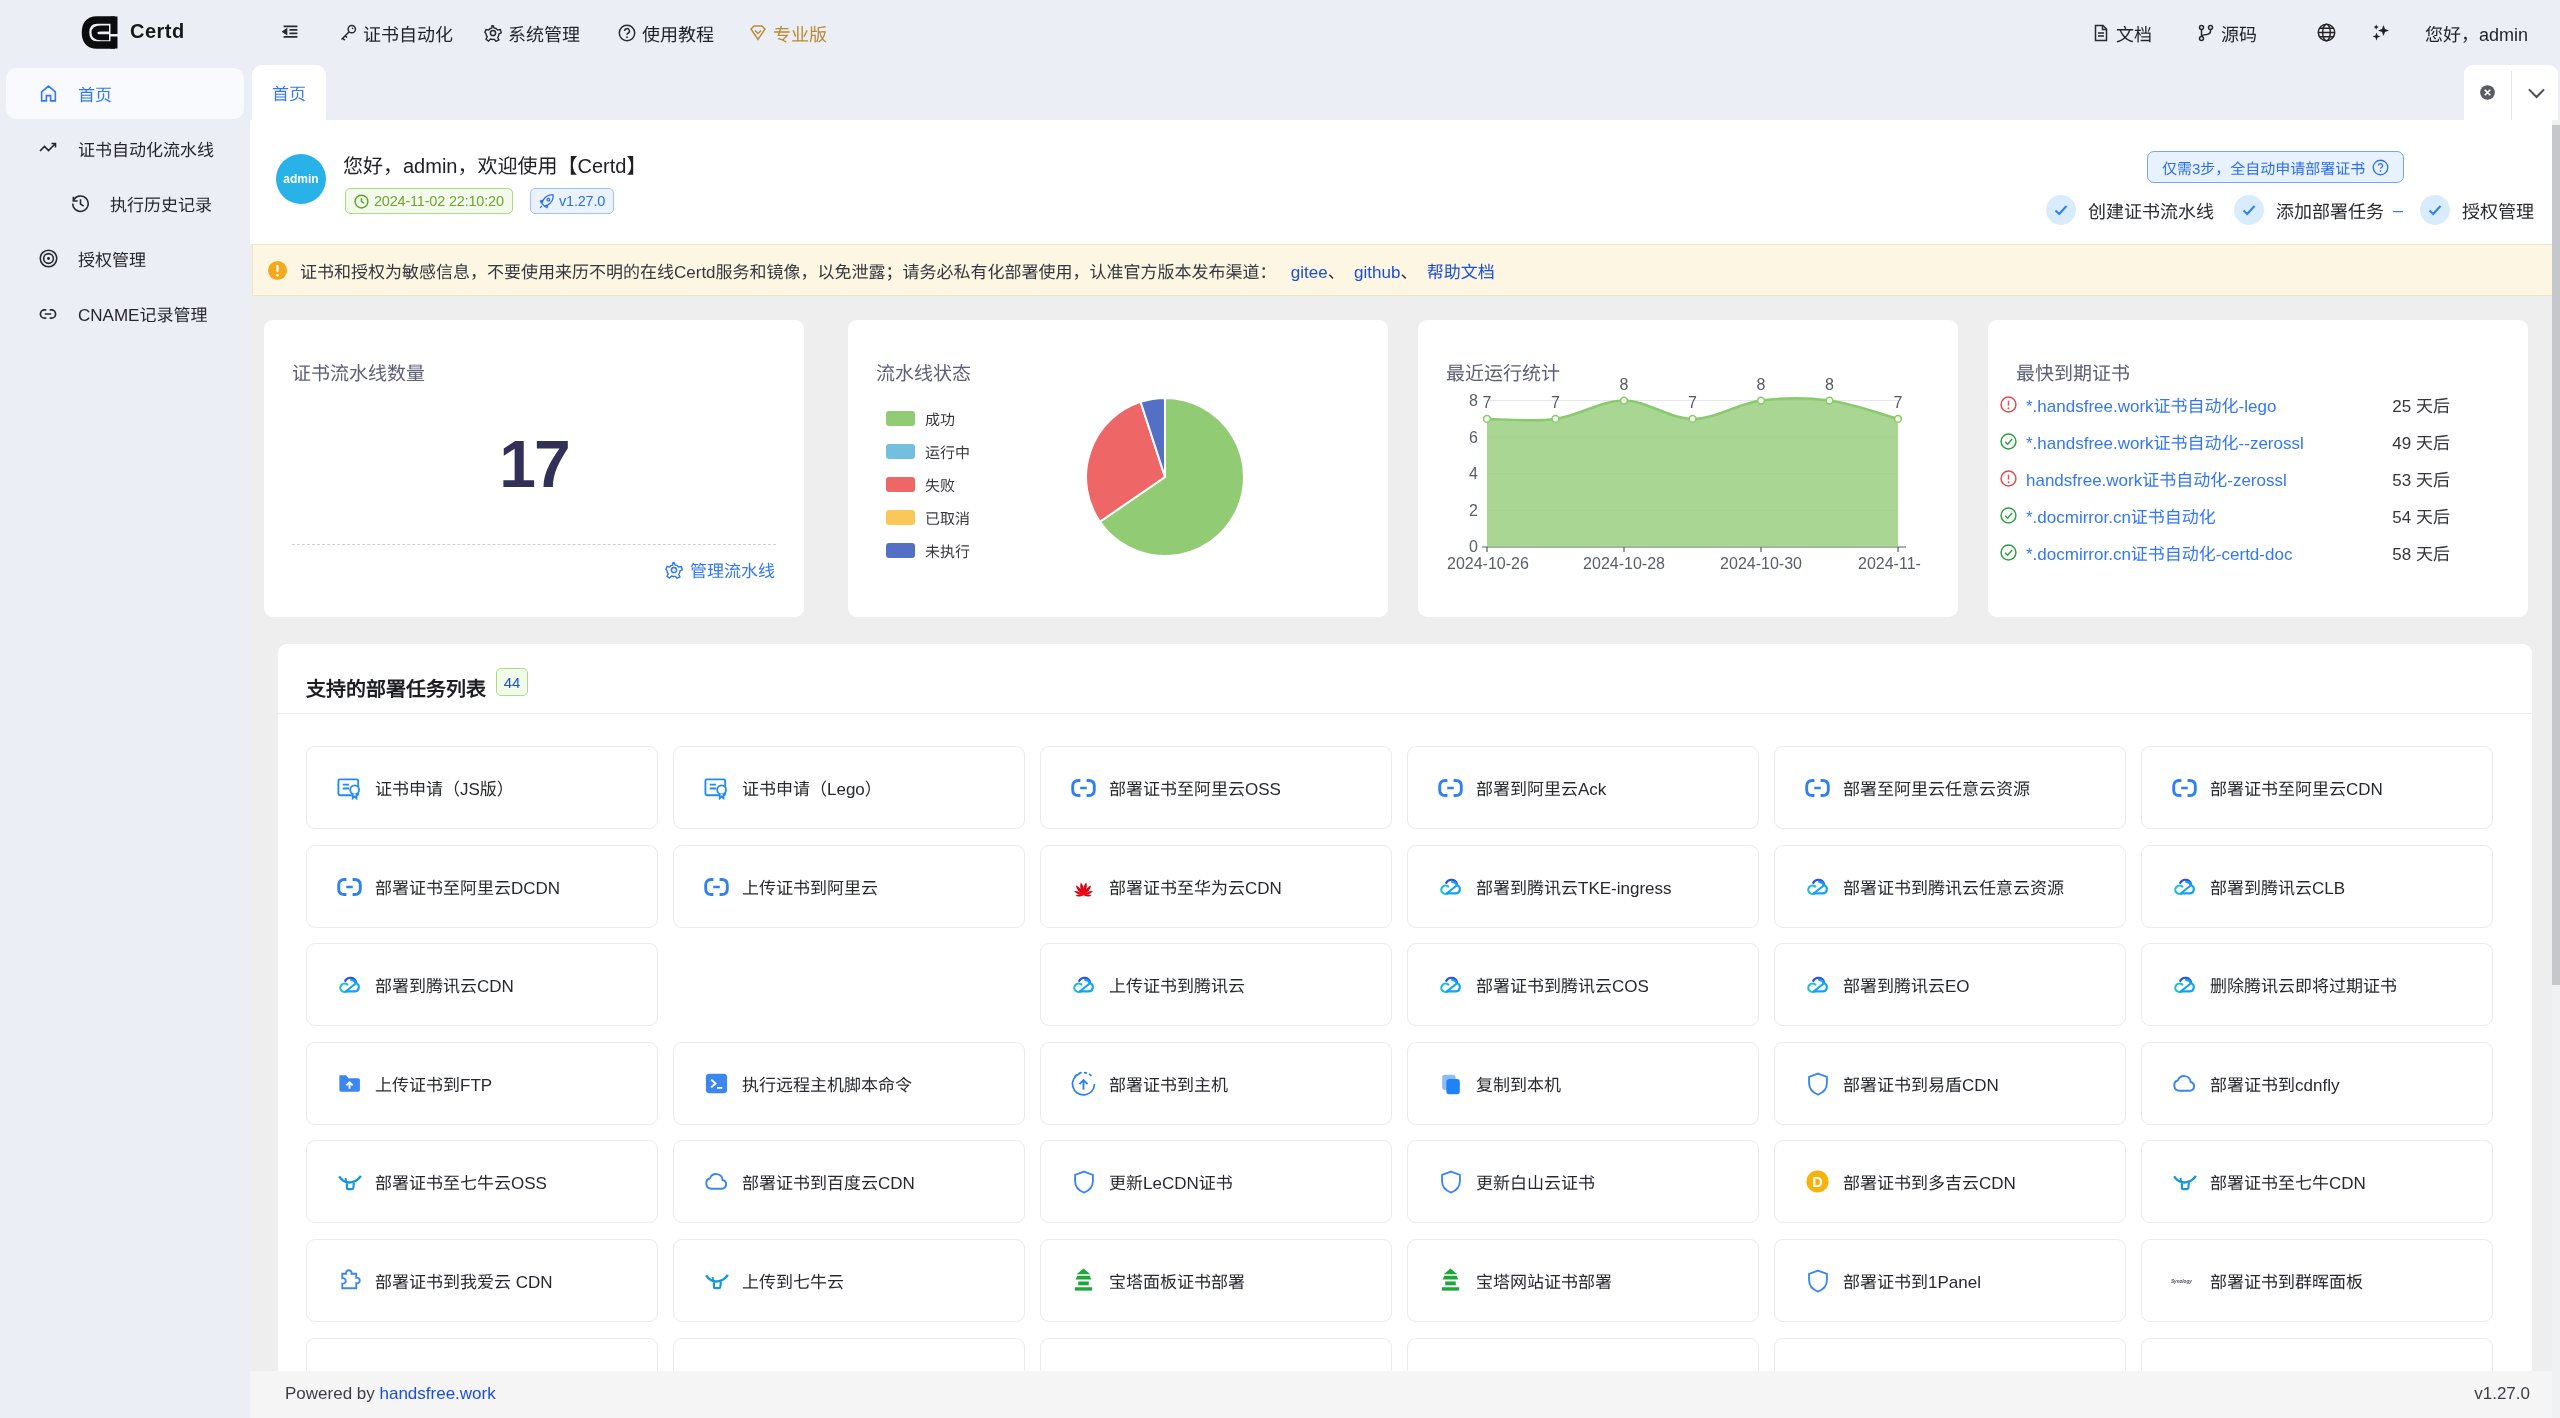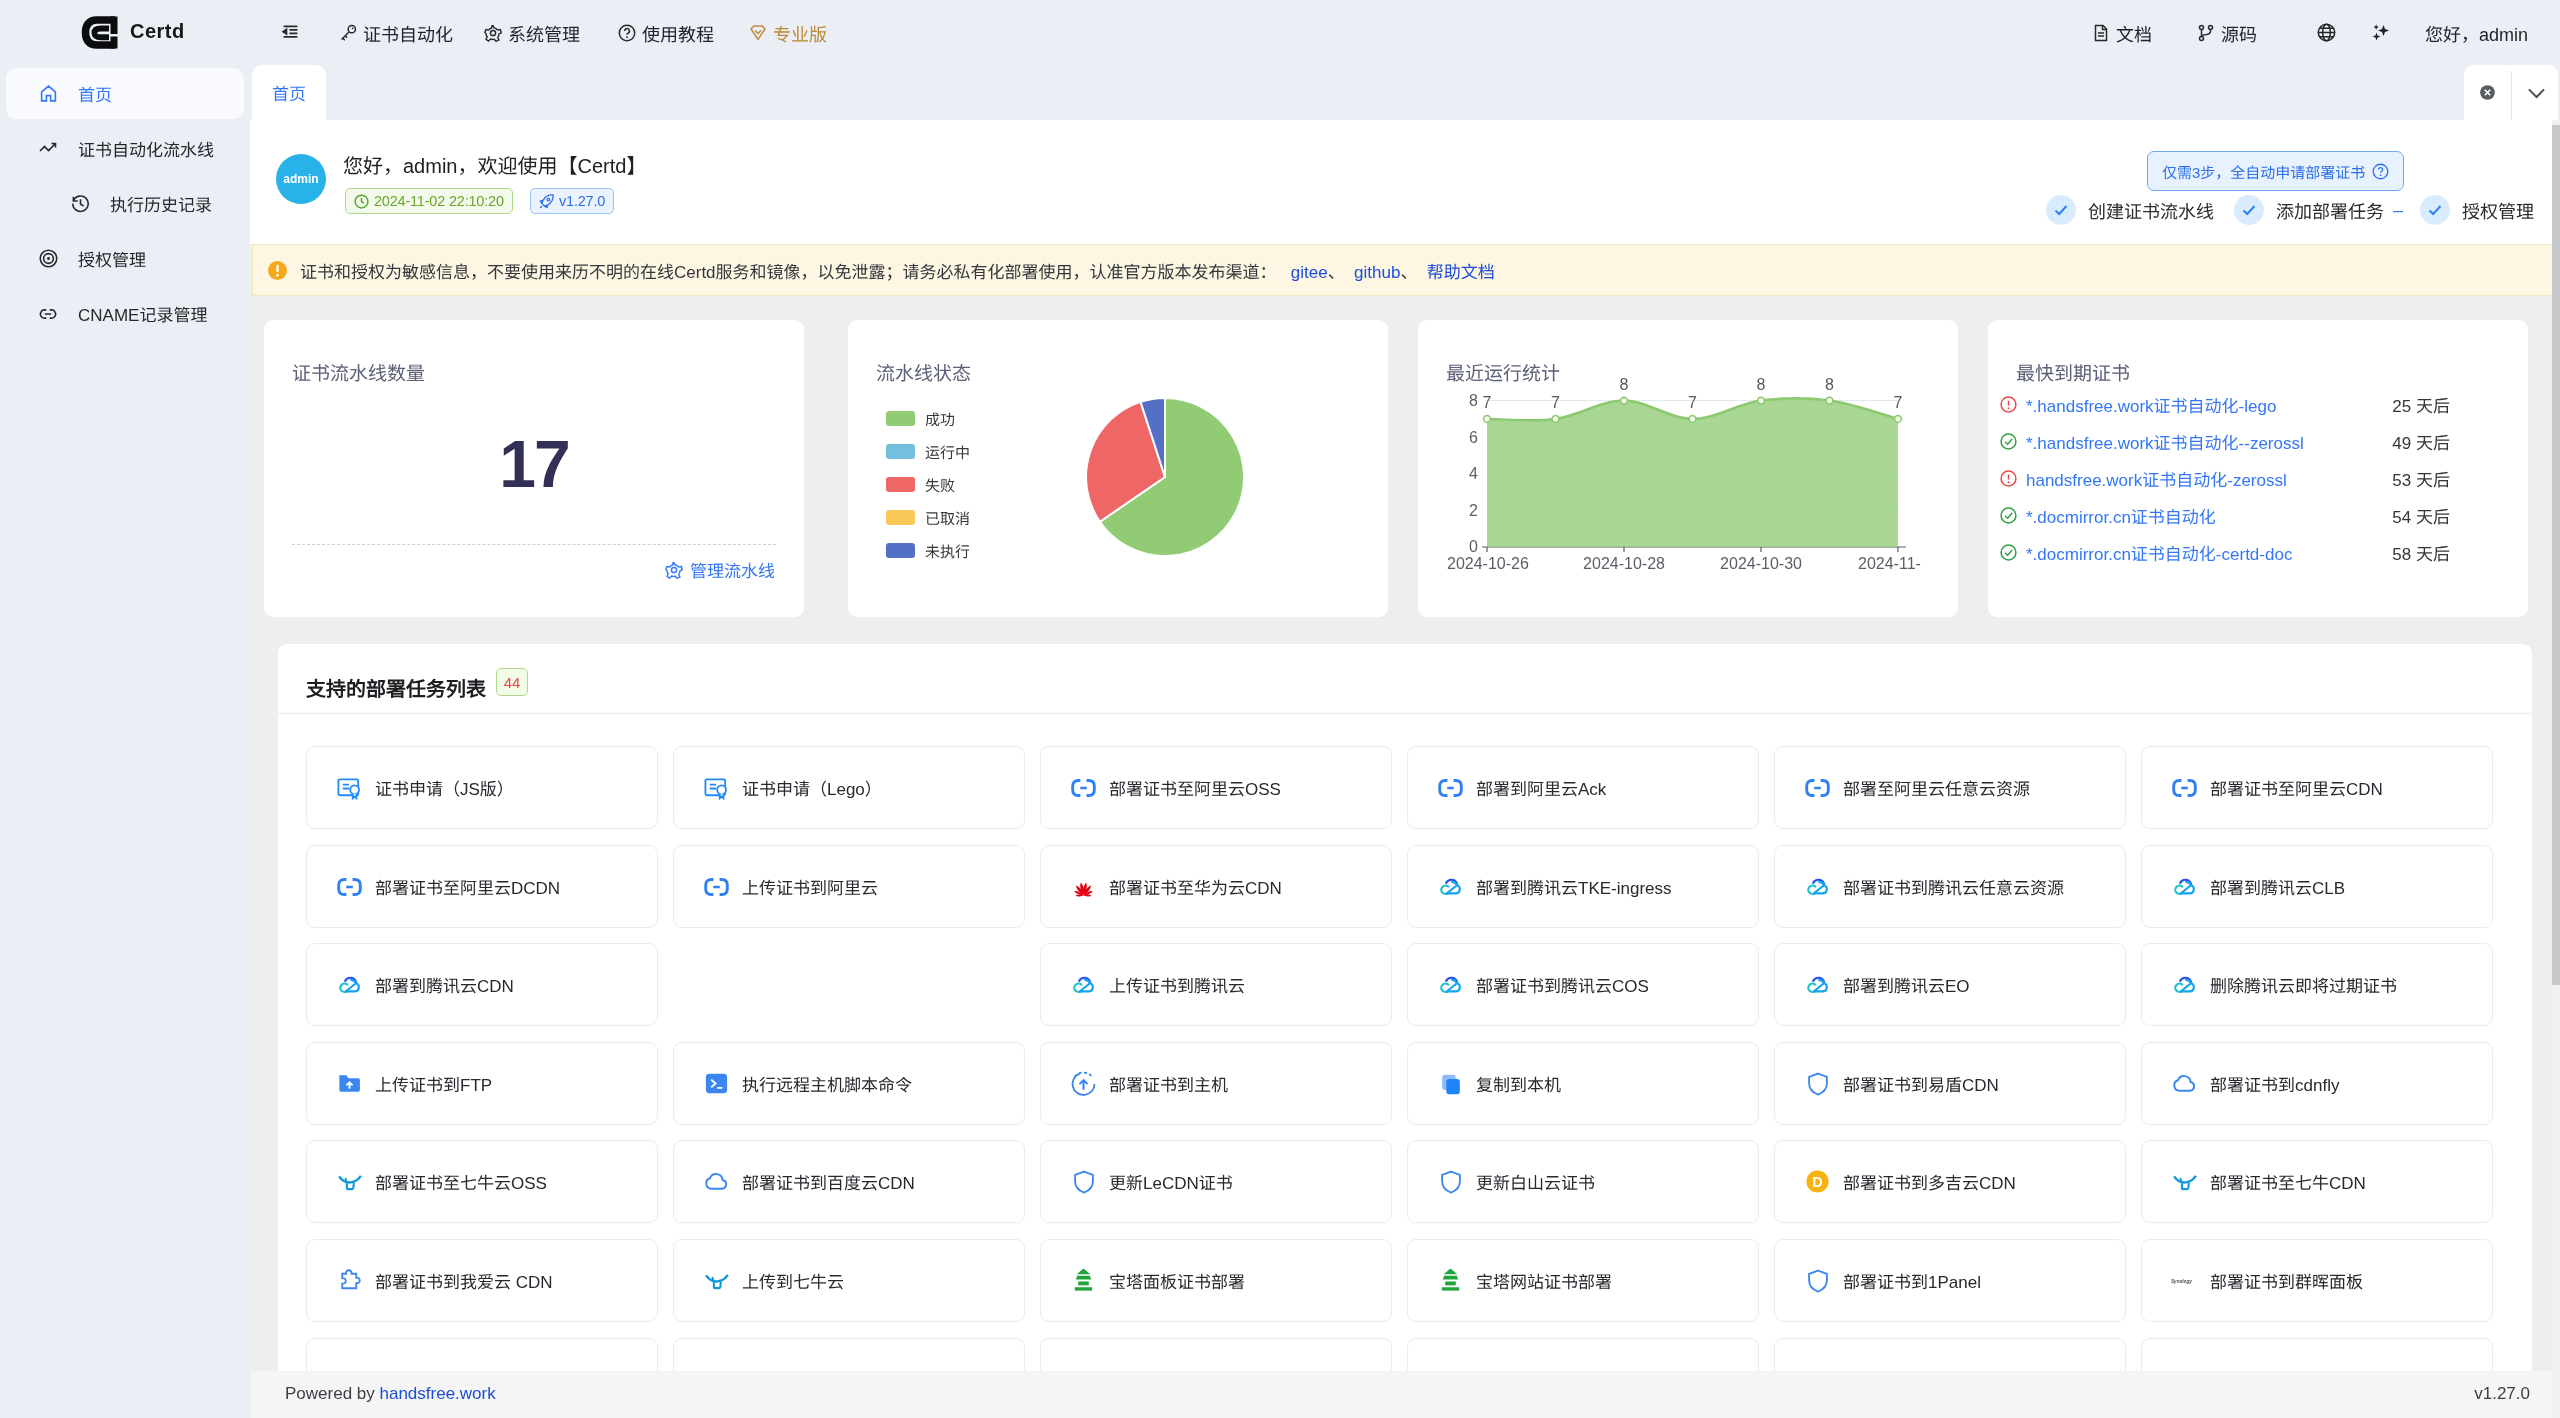--- a/index.html
+++ b/index.html
@@ -26,21 +26,21 @@
 #tab-active { position:absolute; left:2px; top:0; width:74px; height:55px; background:#fff; border-radius:10px 10px 0 0; color:#3377f6; font-size:17px; display:flex; align-items:center; justify-content:center; }
 
 
 #content { position:absolute; left:250px; top:120px; width:2310px; height:1298px; background:#eeeeee; overflow:hidden; }
 #welcome { position:absolute; left:0; top:0; width:2310px; height:124px; background:#fff; }
 #avatar { position:absolute; left:26px; top:34px; width:50px; height:50px; border-radius:50%; background:#29b2e8; color:#fff; font-size:12px; font-weight:bold; display:flex; align-items:center; justify-content:center; }
 #hello { position:absolute; left:93px; top:30px; font-size:20px; color:#202124; }
 .badge { position:absolute; top:68px; height:26px; border-radius:5px; font-size:14.5px; letter-spacing:-0.2px; display:flex; align-items:center; gap:5px; padding:0 8px; border:1px solid; }
 #badge-time { left:95px; background:#f3faeb; border-color:#abd88a; color:#6da52e; }
 #badge-ver { left:280px; background:#e9f2fe; border-color:#9ec3f7; color:#2d6fe8; }
-#quickbtn { position:absolute; left:1897px; top:31px; height:40px; border:1px solid #74a6f3; background:#e8f2fe; border-radius:7px; color:#2d6fe8; font-size:15px; display:flex; align-items:center; gap:7px; padding:0 14px;text-align:center; }
+#quickbtn { position:absolute; left:1897px; top:31px; height:32px; border:1px solid #74a6f3; background:#e8f2fe; border-radius:7px; color:#2d6fe8; font-size:15px; display:flex; align-items:center; gap:7px; padding:0 14px;text-align:center; }
 #steps { position:absolute; left:1796px; top:75px; height:30px; display:flex; align-items:center; font-size:18px; color:#2a2c30; }
 .stepc { width:30px; height:30px; border-radius:50%; background:#d8ecfd; display:flex; align-items:center; justify-content:center; margin-right:12px; flex:none; }
 #banner { position:absolute; left:2px; top:124px; width:2306px; height:52px; background:#fdf6e3; border:1px solid #f0e6c3; display:flex; align-items:center; font-size:17px; color:#35373c; }
 #banner .bic { margin-left:14px; margin-right:12px; }
 a.blue { color:#1d4ed8; text-decoration:none; }
 
 
 .card { position:absolute; background:#fff; border-radius:9px; }
 .ctitle { position:absolute; left:28px; top:38px; font-size:19px; color:#5c6078; }
 #card1 { left:14px; top:200px; width:540px; height:297px; }
@@ -54,21 +54,21 @@
 .lrow { display:flex; align-items:center; height:33px; }
 .lsw { width:29px; height:15px; border-radius:3px; margin-right:10px; }
 #certlist { position:absolute; left:12px; top:66px; width:484px; font-size:17px; }
 .crow { display:flex; align-items:center; height:37px; }
 .crow .cname { color:#3377f6; margin-left:9px; flex:1 1 auto; white-space:nowrap; overflow:hidden; }
 .crow .cdays { color:#34363c; margin-right:34px; }
 
 
 #bigcard { position:absolute; left:28px; top:524px; width:2254px; height:774px; background:#fff; border-radius:9px; }
 #tasktitle { position:absolute; left:28px; top:29px; font-size:20px; font-weight:bold; color:#1d1e22; }
-#taskbadge { position:absolute; left:218px; top:24px; width:32px; height:28px; background:#f0fbe8; border:1px solid #abd88a; border-radius:5px; color:#ef4444; font-size:15px; display:flex; align-items:center; justify-content:center; }
+#taskbadge { position:absolute; left:218px; top:24px; width:32px; height:28px; background:#f0fbe8; border:1px solid #abd88a; border-radius:5px; color:#1d4ed8; font-size:15px; display:flex; align-items:center; justify-content:center; }
 #taskdiv { position:absolute; left:0; top:69px; width:2254px; border-top:1px solid #ececec; }
 .tcard { position:absolute; width:352px; height:83px; background:#fff; border:1px solid #e9ebee; border-radius:9px; display:flex; align-items:center; font-size:17px; color:#27292e; }
 .tcard .tic { width:27px; margin-left:29px; margin-right:12px; display:flex; justify-content:center; align-items:center; flex:none; }
 
 
 #footer { position:absolute; left:250px; top:1371px; width:2302px; height:47px; background:#f5f5f6; z-index:40; font-size:17px; color:#3c3e44; }
 #footer .fl { position:absolute; left:35px; top:13px; }
 #footer .fr { position:absolute; right:22px; top:13px; }
 
 

